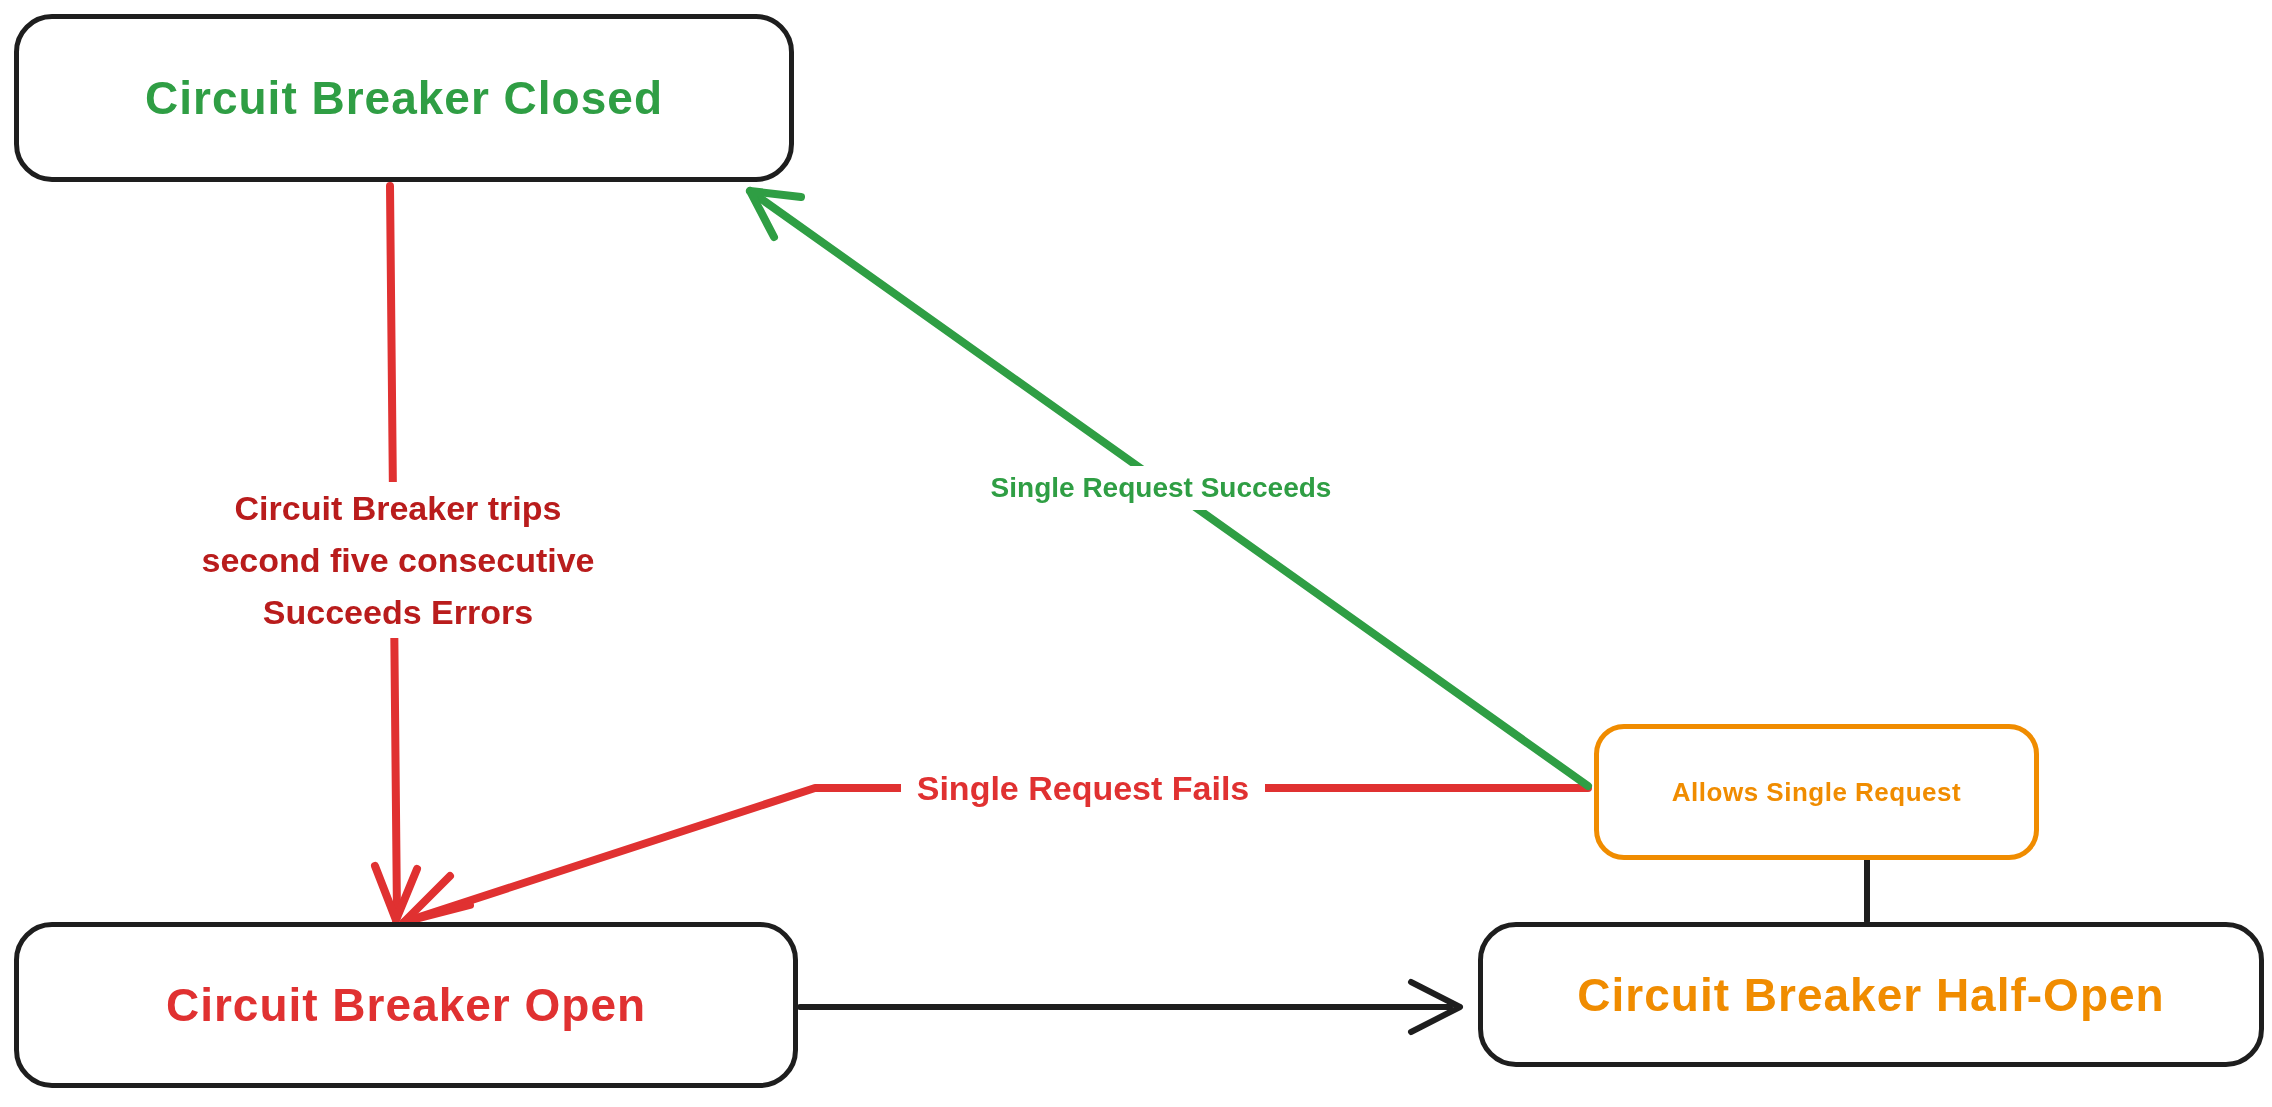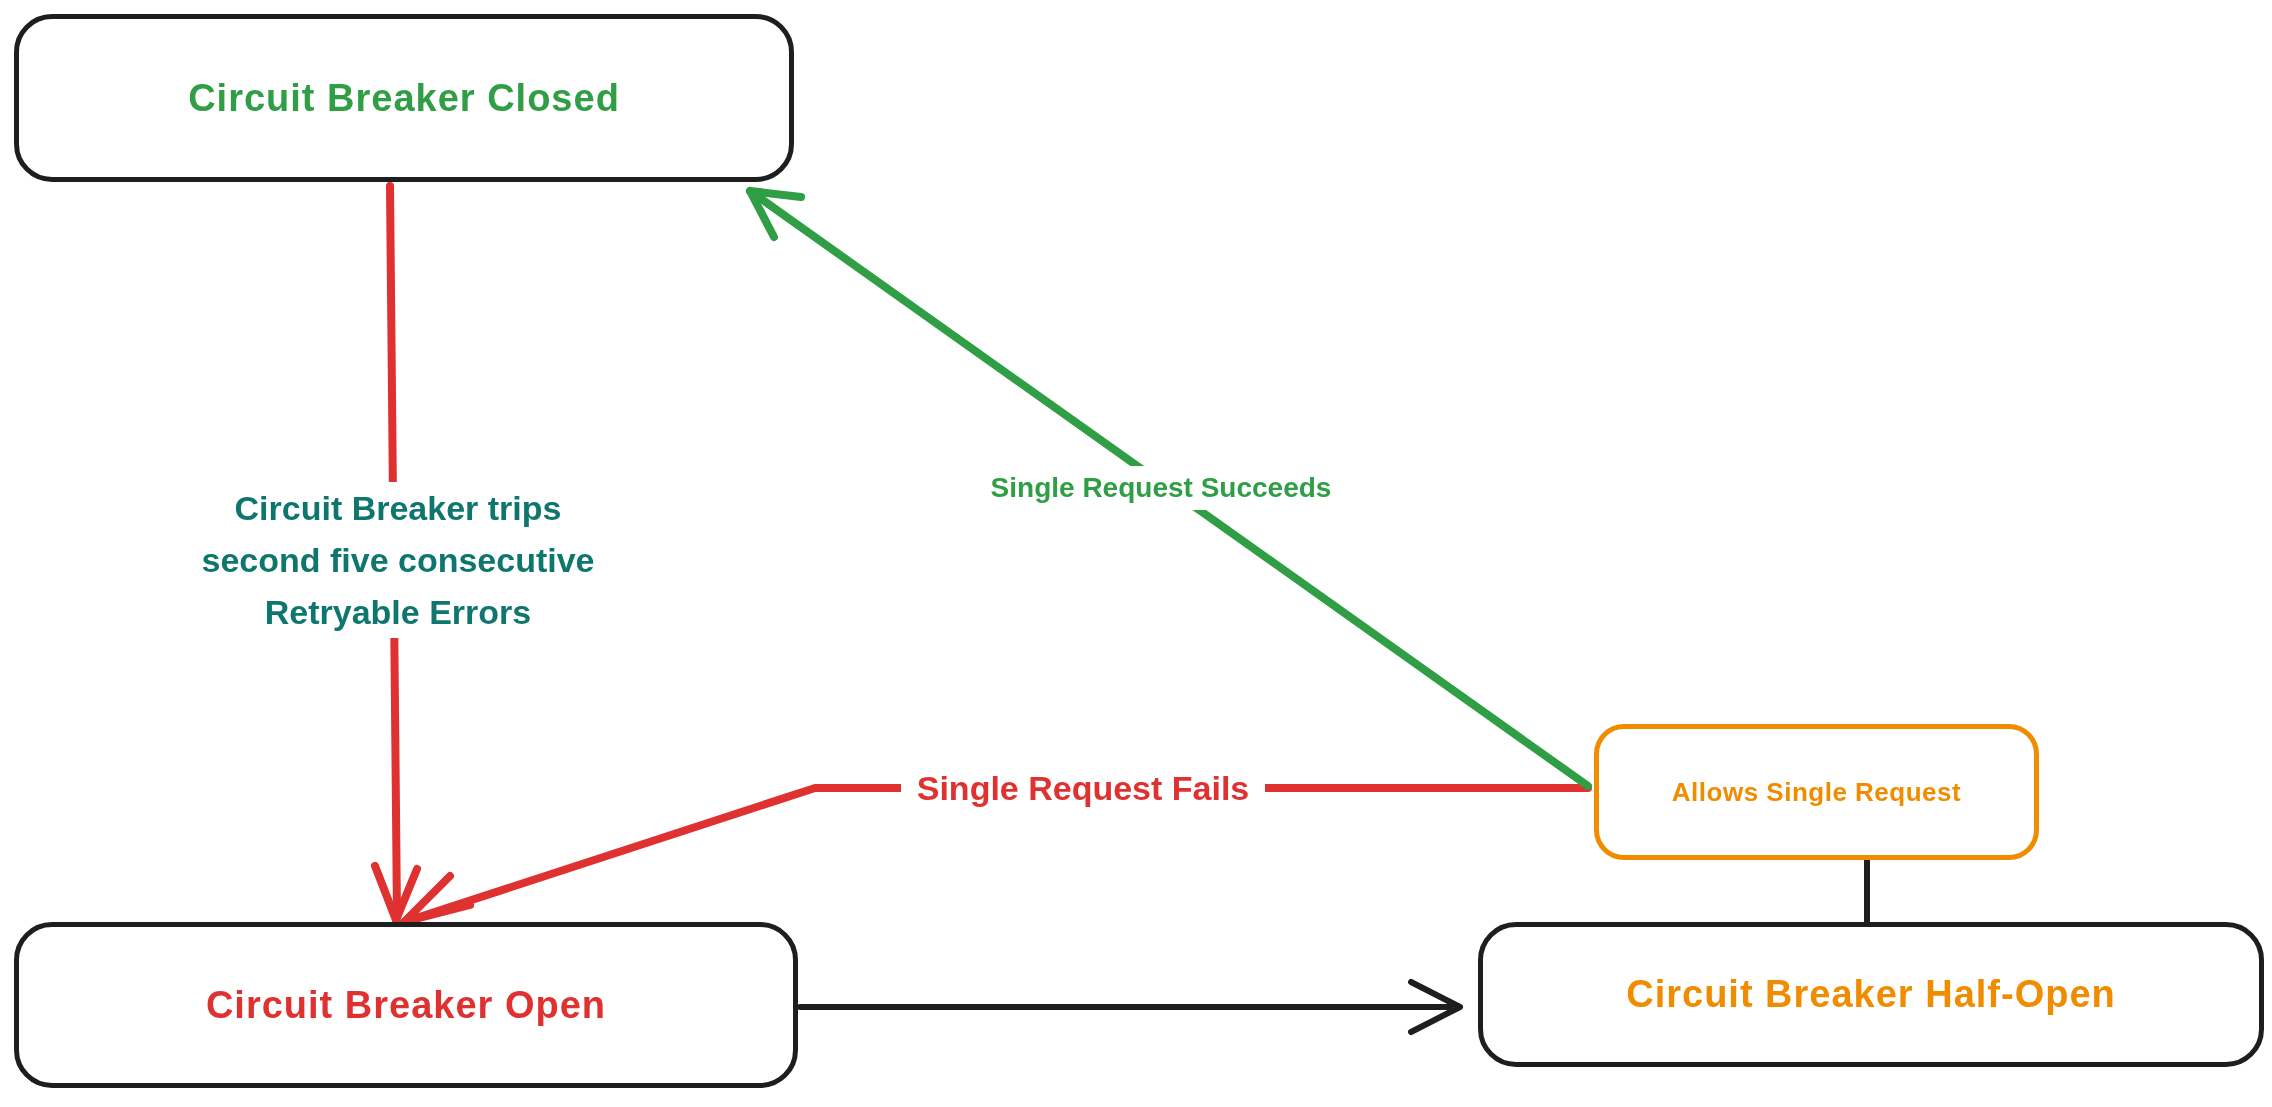--- a/index.html
+++ b/index.html
@@ -29,21 +29,21 @@
 
   .node {
     position: absolute;
     background: #ffffff;
     border: 5px solid #1e1e1e;
     border-radius: 38px;
     display: flex;
     align-items: center;
     justify-content: center;
     text-align: center;
-    font-size: 38px;
+    font-size: 46px;
     letter-spacing: 1px;
   }
   .node-closed   { left: 14px;   top: 14px;  width: 780px; height: 168px; color: #2f9e44; }
   .node-open     { left: 14px;   top: 922px; width: 784px; height: 166px; color: #e03131; text-align: center; }
   .node-halfopen { left: 1478px; top: 922px; width: 786px; height: 145px; color: #f08c00; }
   .node-allows {
     left: 1594px; top: 724px; width: 445px; height: 136px;
     border: 5px solid #f08c00;
     border-radius: 30px;
     color: #f08c00;
@@ -52,21 +52,21 @@
   }
 
   .edge-label {
     position: absolute;
     background: #ffffff;
     text-align: center;
   }
   .edge-label span { display: block; }
   .label-trip {
     left: 166px; top: 482px; width: 464px;
-    color: #0f766e; font-size: 34px; line-height: 52px;
+    color: #b91c1c; font-size: 34px; line-height: 52px;
   }
   .label-success {
     left: 893px; top: 466px; width: 536px;
     color: #2f9e44; font-size: 28px; line-height: 44px;
   }
   .label-fail {
     left: 901px; top: 766px; width: 364px;
     color: #e03131; font-size: 34px; line-height: 44px;
   }
   .label-delay {
@@ -92,21 +92,21 @@
 
     <path class="wire-ink" d="M800 1007 L1450 1007"></path>
     <path class="wire-ink" d="M1460 1007 L1411 982 M1460 1007 L1411 1032"></path>
 
     <path class="wire-ink" d="M1867 858 L1867 921"></path>
   </svg>
 
   <div class="edge-label label-trip">
     <span>Circuit Breaker trips</span>
     <span>second five consecutive</span>
-    <span>Retryable Errors</span>
+    <span>Succeeds Errors</span>
   </div>
 
   <div class="edge-label label-success">
     <span>Single Request Succeeds</span>
   </div>
 
   <div class="edge-label label-fail">
     <span>Single Request Fails</span>
   </div>
 

